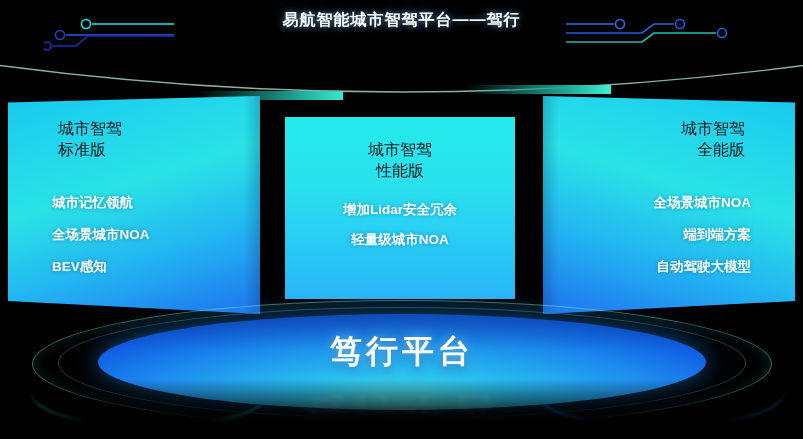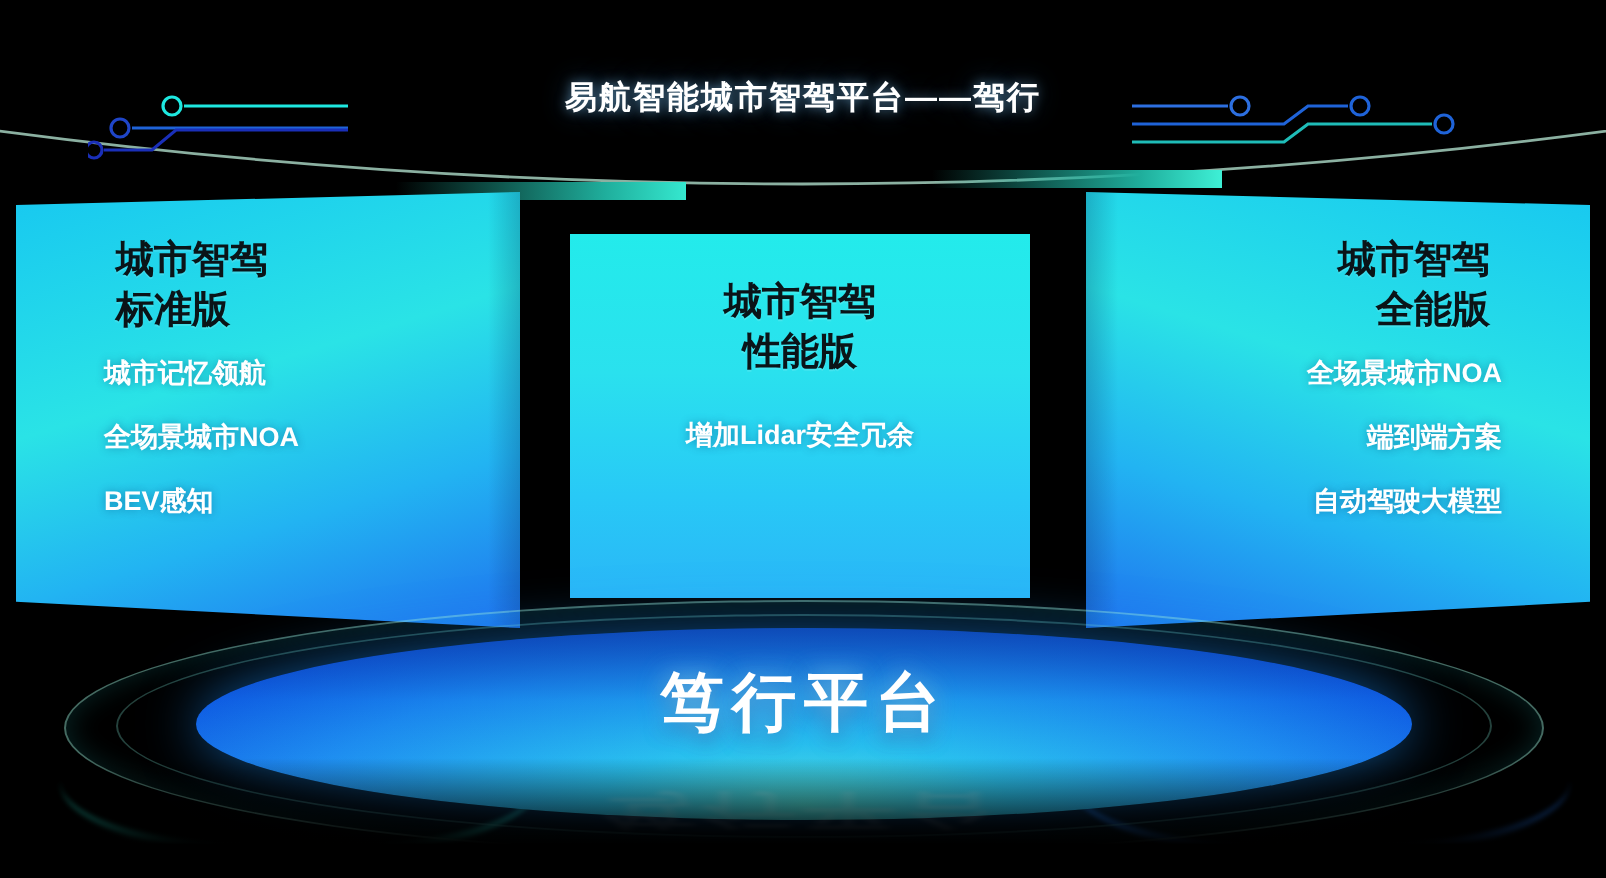--- a/index.html
+++ b/index.html
@@ -13,21 +13,20 @@
     position:relative;
     width:803px; height:439px;
     background:#000000;
     overflow:hidden;
   }
 
   
   .header {
     position:absolute; top:0; left:0; width:780px; height:56px;
     z-index:30;
-    margin-top:29px;
   }
   .title {
     position:absolute; left:0; top:10px; width:803px;
     text-align:center;
     color:#ffffff;
     font-size:16px;
     font-weight:bold;
     letter-spacing:1px;
     text-shadow:0 0 6px rgba(140,210,255,0.55), 0 0 14px rgba(60,150,230,0.35);
   }
@@ -58,26 +57,26 @@
 
   
   .panel {
     position:absolute;
     z-index:12;
     padding:22px 22px 16px 22px;
     color:#ffffff;
     overflow:hidden;
   }
   .panel .ptitle {
-    font-size:19px; font-weight:bold; line-height:1.32;
+    font-size:16px; font-weight:normal; line-height:1.32;
     color:#0a1418;
     text-shadow:0 1px 0 rgba(255,255,255,0.12);
     white-space:pre-line;
   }
-  .panel .plist { margin-top:12px; }
+  .panel .plist { margin-top:36px; }
   .panel .pitem {
     font-size:13.5px; font-weight:bold; color:#ffffff;
     line-height:1.1; margin-bottom:17px;
     text-shadow:0 0 4px rgba(0,60,120,0.45);
     white-space:nowrap;
   }
 
   
   .panel-left {
     left:8px; top:96px; width:252px; height:218px;
@@ -228,20 +227,21 @@
       <div class="pitem">全场景城市NOA</div>
       <div class="pitem">BEV感知</div>
     </div>
   </div>
 
   <div class="panel panel-center">
     <div class="ptitle">城市智驾
 性能版</div>
     <div class="plist">
       <div class="pitem">增加Lidar安全冗余</div>
+      <div class="pitem">轻量级城市NOA</div>
     </div>
   </div>
 
   <div class="panel panel-right">
     <div class="ptitle">城市智驾
 全能版</div>
     <div class="plist">
       <div class="pitem">全场景城市NOA</div>
       <div class="pitem">端到端方案</div>
       <div class="pitem">自动驾驶大模型</div>

